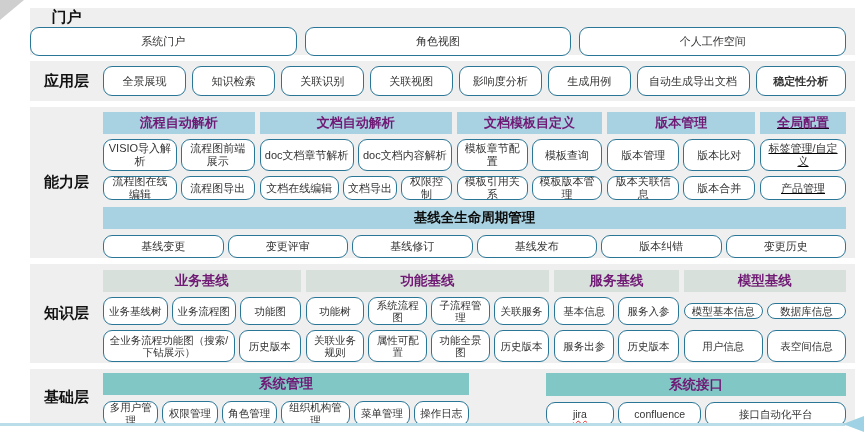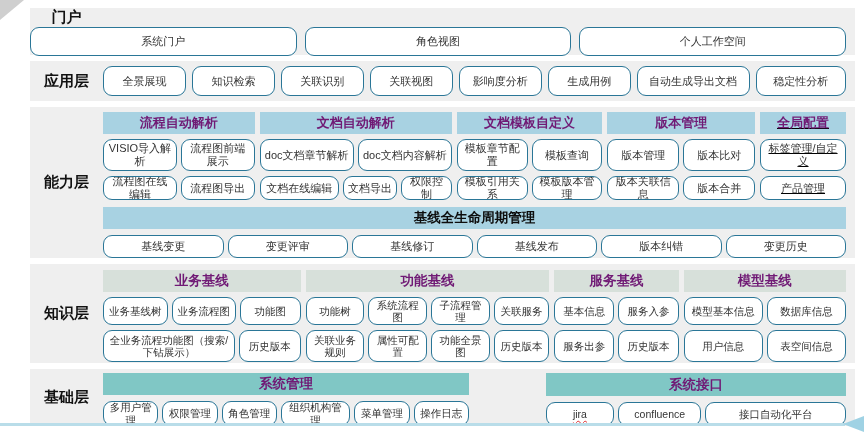--- a/index.html
+++ b/index.html
@@ -23,21 +23,21 @@
   .btn { background:#fff; border:1.5px solid #2a7697; border-radius:9px;
     display:flex; align-items:center; justify-content:center; text-align:center;
     font-size:11px; color:#333; padding:1px 3px; line-height:1.15; overflow:hidden; }
 
   
   .row-flex { display:flex; align-items:center; height:100%; gap:8px; }
   #band-app .row-flex { gap:6px; }
   #band-portal .btn { flex:1; height:29px; font-size:11px; }
   #band-app .btn { flex:1; height:30px; }
   #band-app .btn.wide { flex:1.4; }
-  #band-app .btn.med  { flex:1.1; }
+  #band-app .btn.med  { flex:1.1;font-weight:bold; }
 
   
   .cap-wrap { padding-top:5px; display:flex; flex-direction:column; }
   .cap-groups { display:flex; gap:5px; }
   .group { display:flex; flex-direction:column; min-width:0; }
   .g1 { flex:150 1 0; } .g2 { flex:190 1 0; } .g3 { flex:144 1 0; }
   .g4 { flex:146 1 0; } .g5 { flex:85 1 0;text-decoration:underline; }
   .group-header { height:22px; background:#a8d2e2; display:flex; align-items:center;
     justify-content:center; font-weight:bold; font-size:13px; color:#701a75; white-space:nowrap; }
   .btn-row { display:flex; gap:4px; margin-top:5px; }
@@ -215,21 +215,21 @@
             <div class="btn">基本信息</div>
             <div class="btn">服务入参</div>
           </div>
           <div class="btn-row row-tall">
             <div class="btn">服务出参</div>
             <div class="btn">历史版本</div>
           </div>
         </div>
         <div class="group k4">
           <div class="group-header">模型基线</div>
-          <div class="btn-row" style="height:28px;">
+          <div class="btn-row" style="height:28px;align-items:center;">
             <div class="btn">模型基本信息</div>
             <div class="btn">数据库信息</div>
           </div>
           <div class="btn-row row-tall">
             <div class="btn">用户信息</div>
             <div class="btn">表空间信息</div>
           </div>
         </div>
       </div>
     </div>

